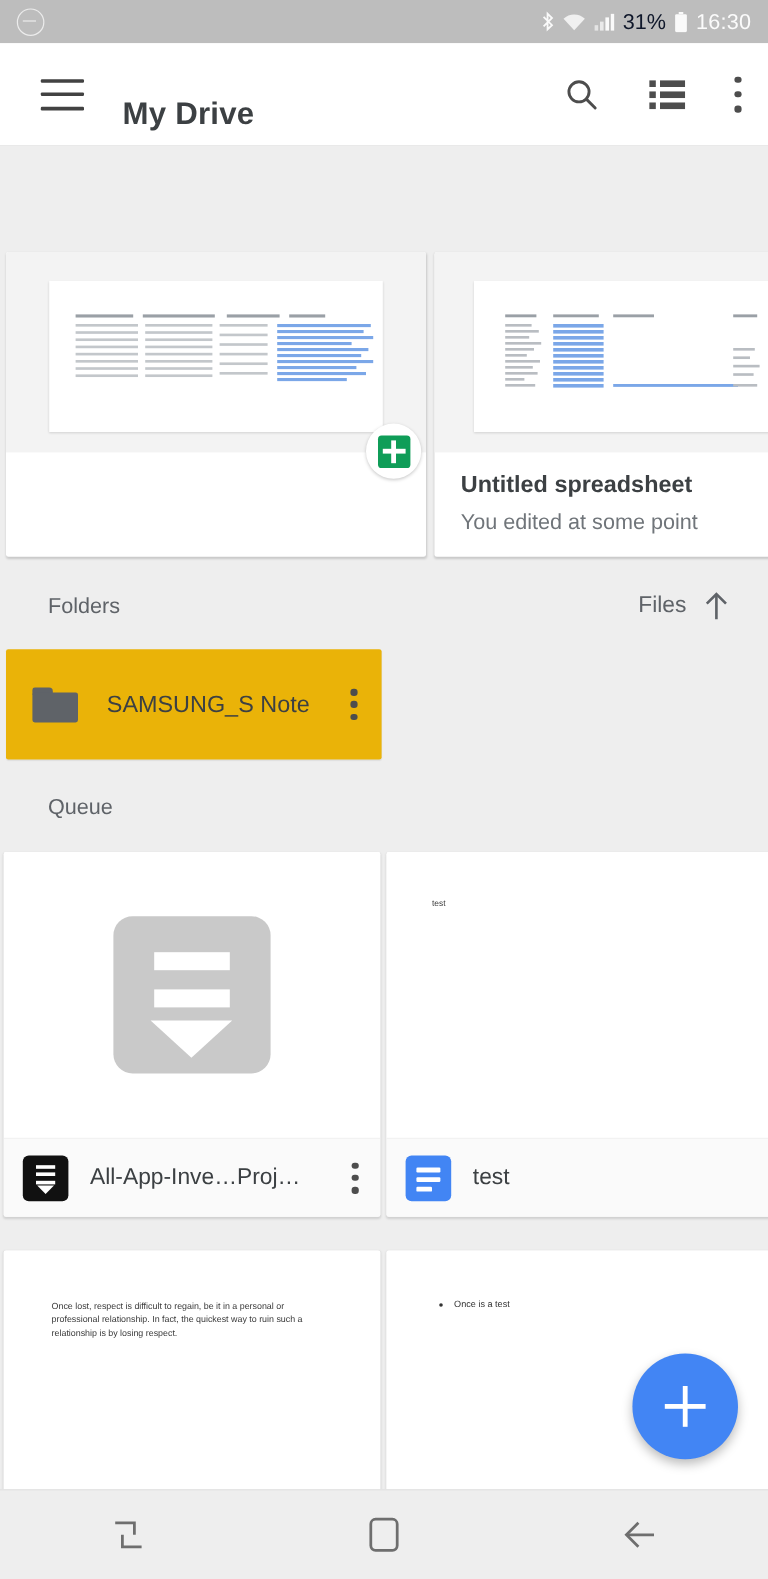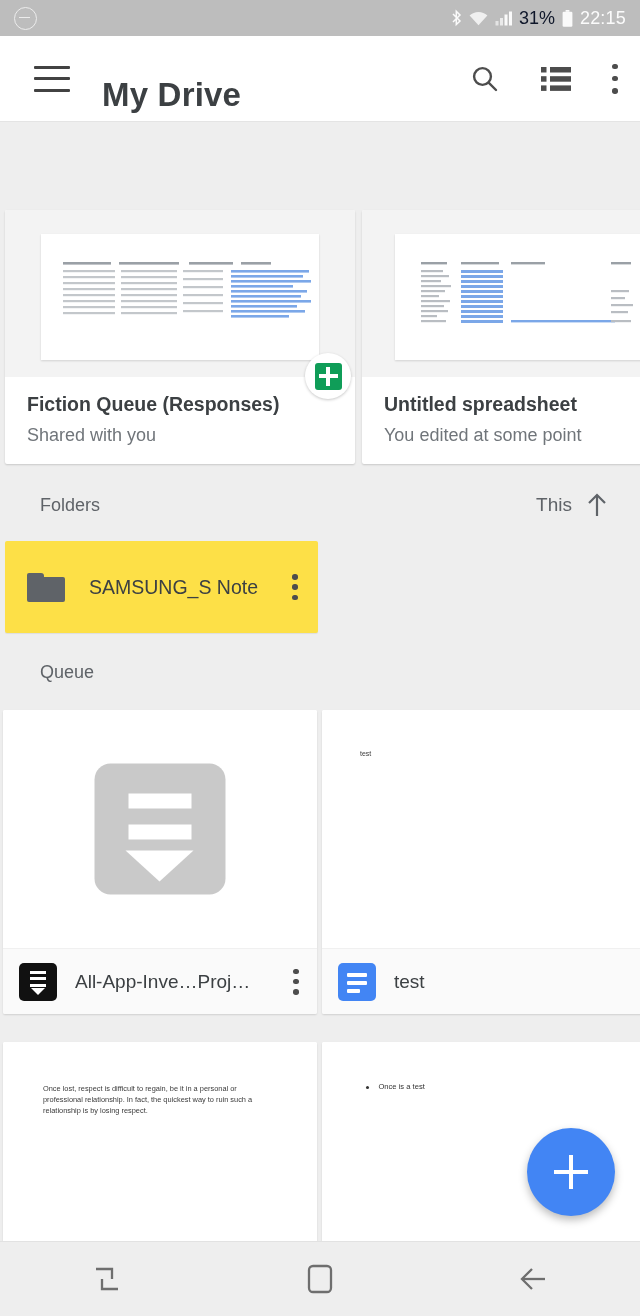--- a/index.html
+++ b/index.html
@@ -35,21 +35,21 @@
 
   
   .appbar{
     position:absolute;left:0;top:36px;width:640px;height:86px;background:#ffffff;
     display:flex;align-items:center;box-sizing:border-box;padding:0 22px 0 34px;
     border-bottom:1px solid #e4e4e4;
   }
   .hamburger{width:36px;height:26px;display:flex;flex-direction:column;justify-content:space-between;cursor:pointer;}
   .hamburger span{display:block;height:3px;background:#424242;border-radius:1px;}
   .appbar-title{
-    margin-left:32px;font-size:33px;color:#3c4043;font-weight:bold;letter-spacing:.2px;margin-top:32px;
+    margin-left:32px;font-size:26px;color:#3c4043;font-weight:bold;letter-spacing:.2px;margin-top:32px;
   }
   .appbar-actions{margin-left:auto;display:flex;align-items:center;gap:41px;}
   .act{display:flex;align-items:center;justify-content:center;cursor:pointer;}
   .dots-v{width:6px;height:30px;display:flex;flex-direction:column;justify-content:space-between;align-items:center;}
   .dots-v i{width:5.5px;height:5.5px;border-radius:50%;background:#4d4d4d;display:block;}
 
   
   .quick-head{
     position:absolute;left:0;top:122px;width:640px;height:82px;background:#ffffff;
     display:flex;align-items:center;padding-left:34px;box-sizing:border-box;
@@ -91,21 +91,21 @@
   
   .sec-head{
     position:absolute;left:0;width:640px;height:70px;display:flex;align-items:center;
     padding:0 32px 0 40px;box-sizing:border-box;background:#eeeeee;
   }
   .sec-head .lbl{font-size:18px;color:#5f6368;}
   .sec-head .sort{margin-left:auto;display:flex;align-items:center;gap:14px;cursor:pointer;}
   .sec-head .sort span{font-size:19px;color:#5f6368;}
   .folders-head{top:470px;}
   .folder-row{
-    position:absolute;left:5px;top:541px;width:313px;height:92px;background:#fde047;
+    position:absolute;left:5px;top:541px;width:313px;height:92px;background:#eab308;
     border-radius:2px;display:flex;align-items:center;padding:0 0 0 22px;box-sizing:border-box;
     box-shadow:0 1px 1px rgba(0,0,0,.07);
   }
   .folder-ico{width:38px;height:29px;position:relative;flex:0 0 auto;}
   .folder-ico .tab{position:absolute;left:0;top:0;width:17px;height:6px;background:#5f6368;border-radius:2px 3px 0 0;}
   .folder-ico .body{position:absolute;left:0;top:4px;width:38px;height:25px;background:#5f6368;border-radius:2px;}
   .folder-name{margin-left:24px;font-size:19.5px;color:#3c4043;white-space:nowrap;overflow:hidden;}
   .folder-row .dots-v{margin-left:auto;margin-right:20px;height:26px;}
   .files-head{top:637px;}
 
@@ -207,21 +207,21 @@
         <rect x="0.5" y="10" width="3" height="4.5" fill="#f2f2f2" opacity=".75"></rect>
         <rect x="5" y="7" width="3" height="7.5" fill="#f2f2f2" opacity=".85"></rect>
         <rect x="9.5" y="3.5" width="3" height="11" fill="#fafafa"></rect>
         <rect x="14" y="0.5" width="3" height="14" fill="#fafafa"></rect>
       </svg>
       <div class="sb-pct">31%</div>
       <svg class="ico-batt" viewBox="0 0 11 17">
         <rect x="3.6" y="0" width="3.8" height="1.8" fill="#fafafa"></rect>
         <rect x="0.6" y="1.8" width="9.8" height="15" rx="1.2" fill="#fafafa"></rect>
       </svg>
-      <div class="sb-text">22:15</div>
+      <div class="sb-text">16:30</div>
     </div>
   </div>
 
   <div class="appbar">
     <div class="hamburger">
       <span></span>
         <span></span>
         <span></span>
     </div>
     <div class="appbar-title">My Drive</div>
@@ -300,24 +300,20 @@
                 <rect x="190" y="71" width="66" height="2.6"></rect>
               <rect x="190" y="76" width="74" height="2.6"></rect>
                 <rect x="190" y="81" width="58" height="2.6"></rect>
             </g>
           </svg>
         </div>
         <div class="sheet-badge">
           <div class="g"></div>
         </div>
       </div>
-      <div class="qa-meta">
-        <div class="qa-title">Fiction Queue (Responses)</div>
-        <div class="qa-sub">Shared with you</div>
-      </div>
     </div>
 
     <div class="qa-card c2">
       <div class="qa-thumbwrap">
         <div class="qa-thumb">
           <svg class="ss" viewBox="0 0 300 126" preserveAspectRatio="none">
             <g fill="#9aa0a6">
               <rect x="26" y="28" width="26" height="2.4"></rect>
                 <rect x="66" y="28" width="38" height="2.4"></rect>
               <rect x="116" y="28" width="34" height="2.4"></rect>
@@ -363,21 +359,21 @@
       <div class="qa-meta">
         <div class="qa-title">Untitled spreadsheet</div>
         <div class="qa-sub">You edited at some point</div>
       </div>
     </div>
   </div>
 
   <div class="sec-head folders-head">
     <div class="lbl">Folders</div>
     <div class="sort">
-      <span>This</span>
+      <span>Files</span>
       <svg width="22" height="26" viewBox="0 0 22 26">
         <line x1="11" y1="24" x2="11" y2="3" stroke="#5f6368" stroke-width="2.2"></line>
         <polyline points="3,11 11,3 19,11" fill="none" stroke="#5f6368" stroke-width="2.2"></polyline>
       </svg>
     </div>
   </div>
 
   <div class="folder-row">
     <div class="folder-ico">
       <div class="tab"></div>

